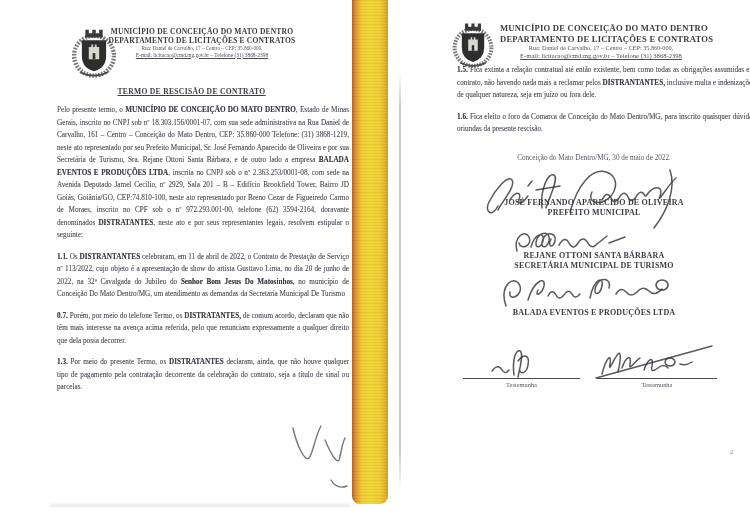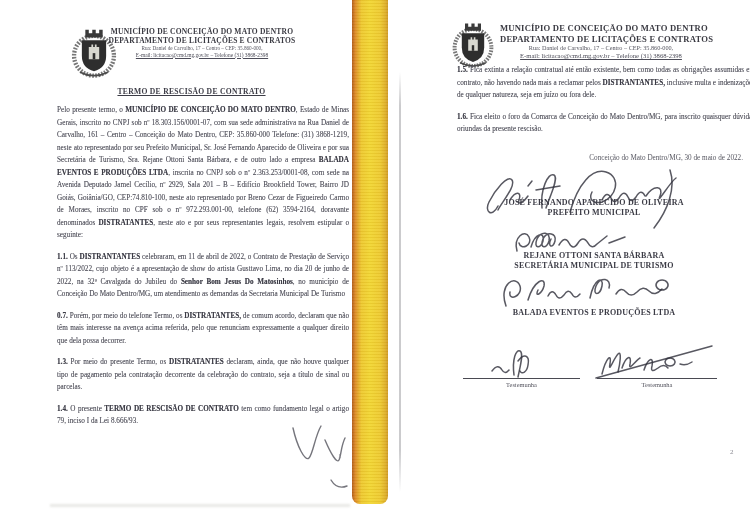--- a/index.html
+++ b/index.html
@@ -39,21 +39,21 @@
 
   
   .body-col{position:absolute;font-size:7.2px;line-height:12.5px;text-align:justify;
          color:#565660;text-shadow:0 0 0.5px rgba(86,86,96,0.55);}
   .body-left{left:29px;top:104px;width:292px;}
   .body-right{left:68px;top:64px;width:298px;}
   .body-col p{margin:0 0 9px 0;}
   .b{font-weight:bold;color:#3c3c46;}
 
   
-  .date-line{position:absolute;left:56px;top:154px;width:298px;text-align:right;
+  .date-line{position:absolute;left:56px;top:154px;width:298px;text-align:center;
          font-size:7.2px;color:#565660;}
   .sig-name{position:absolute;left:46px;width:318px;text-align:center;
          font-size:8px;font-weight:bold;line-height:9.5px;color:#3c3c46;letter-spacing:0.2px;}
   .sig-svg{position:absolute;}
   .sig-svg path{fill:none;stroke:#2e2e3a;stroke-width:1.5;stroke-linecap:round;stroke-linejoin:round;opacity:0.8;}
   .witness-line{position:absolute;top:378px;border-top:1.2px solid #4a4a52;}
   .w1{left:74px;width:117px;}
   .w2{left:208px;width:120px;}
   .witness-label{position:absolute;top:381px;text-align:center;font-size:6.4px;color:#565660;}
   .wl1{left:74px;width:117px;}
@@ -87,21 +87,20 @@
       <div class="h-addr">Rua: Daniel de Carvalho, 17 – Centro – CEP: 35.860-000,</div>
       <div class="h-mail">E-mail: licitacao@cmd.mg.gov.br – Telefone (31) 3868-2398</div>
     </div>
     <div class="doc-title">TERMO DE RESCISÃO DE CONTRATO</div>
 
     <div class="body-col body-left">
       <p><span>Pelo presente termo, o </span><span class="b">MUNICÍPIO DE CONCEIÇÃO DO MATO DENTRO</span><span>, Estado de Minas Gerais, inscrito no CNPJ sob nº 18.303.156/0001-07, com sua sede administrativa na Rua Daniel de Carvalho, 161 – Centro – Conceição do Mato Dentro, CEP: 35.860-000 Telefone: (31) 3868-1219, neste ato representado por seu Prefeito Municipal, Sr. José Fernando Aparecido de Oliveira e por sua Secretária de Turismo,  Sra. Rejane Ottoni Santa Bárbara, e de outro lado a empresa </span><span class="b">BALADA EVENTOS E PRODUÇÕES LTDA</span><span>, inscrita no CNPJ sob o nº 2.363.253/0001-08, com sede na Avenida Deputado Jamel Cecílio, nº 2929, Sala 201 – B – Edifício Brookfield Tower, Bairro JD Goiás, Goiânia/GO, CEP:74.810-100, neste ato representado por Breno Cezar de Figueiredo Carmo de Moraes, inscrito no CPF sob o nº 972.293.001-00, telefone (62) 3594-2164, doravante denominados </span><span class="b">DISTRATANTES</span><span>, neste ato e por seus representantes legais, resolvem estipular o seguinte:</span></p>
       <p><span class="b">1.1.</span><span> Os </span><span class="b">DISTRANTANTES</span><span> celebraram, em 11 de abril de 2022, o Contrato de Prestação de Serviço nº 113/2022, cujo objeto é a apresentação de show do artista Gusttavo Lima, no dia 20 de junho de 2022, na 32ª Cavalgada do Jubileu do </span><span class="b">Senhor Bom Jesus Do Matosinhos</span><span>, no município de Conceição Do Mato Dentro/MG, um atendimento as demandas da Secretaria Municipal De Turismo</span></p>
       <p><span class="b">0.7.</span><span> Porém, por meio do telefone Termo, os </span><span class="b">DISTRATANTES,</span><span> de comum acordo, declaram que não têm mais interesse na avença acima referida, pelo que renunciam expressamente a qualquer direito que dela possa decorrer.</span></p>
       <p><span class="b">1.3.</span><span> Por meio do presente Termo, os </span><span class="b">DISTRATANTES</span><span> declaram, ainda, que não houve qualquer tipo de pagamento pela contratação decorrente da celebração do contrato, seja a título de sinal ou parcelas.</span></p>
-      <p><span class="b">1.4.</span><span> O presente </span><span class="b">TERMO DE RESCISÃO DE CONTRATO</span><span> tem como fundamento legal o artigo 79, inciso I da Lei 8.666/93.</span></p>
     </div>
 
     <svg class="penmarks" width="112" height="88" viewBox="0 0 112 88">
       <path d="M20,8 C24,26 32,42 36,38 C40,34 42,16 48,6"></path>
       <path d="M52,20 C58,34 64,44 66,40 C68,36 68,26 72,18"></path>
       <path d="M58,60 q6,10 16,6"></path>
       <path d="M96,2 L84,42"></path>
       <path d="M101,5 L89,44"></path>
       <path d="M106,10 L95,46"></path>
       <path d="M92,54 q-12,6 -4,14 q7,7 16,-1"></path>

